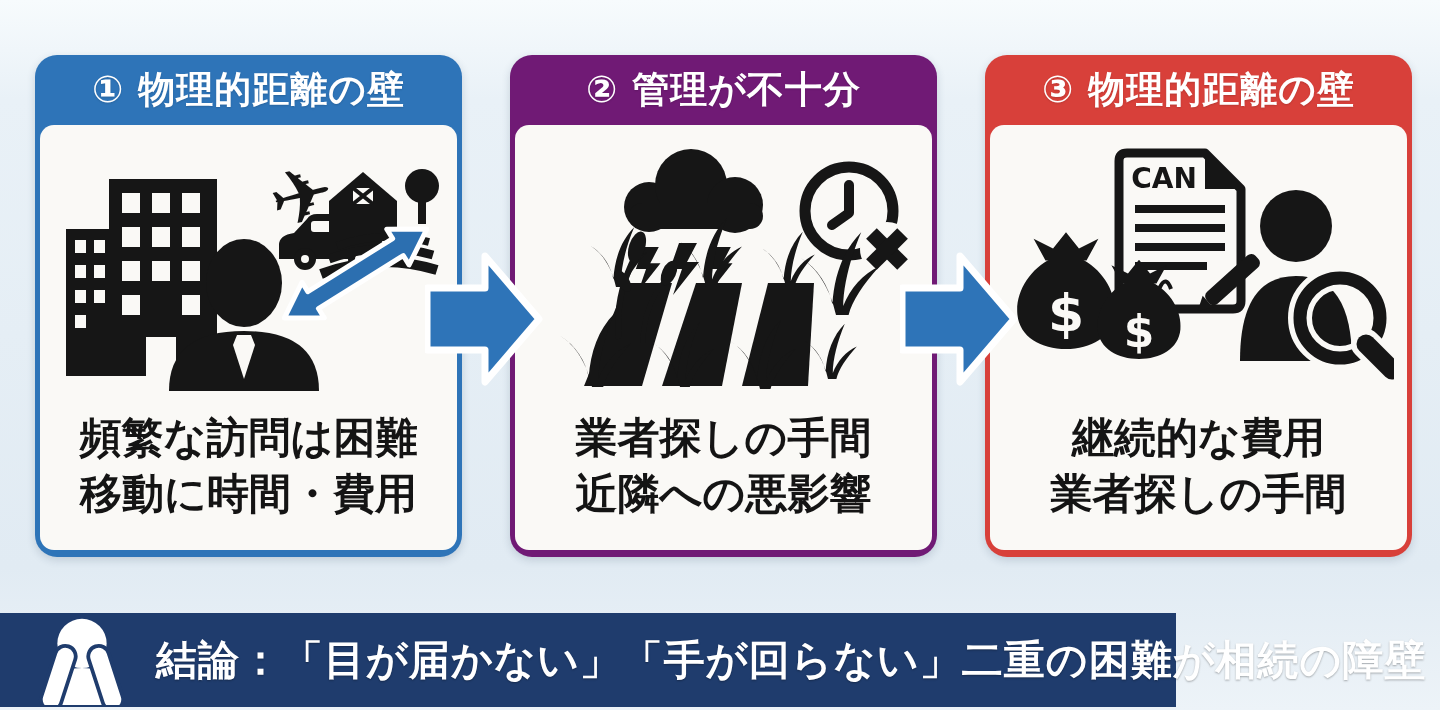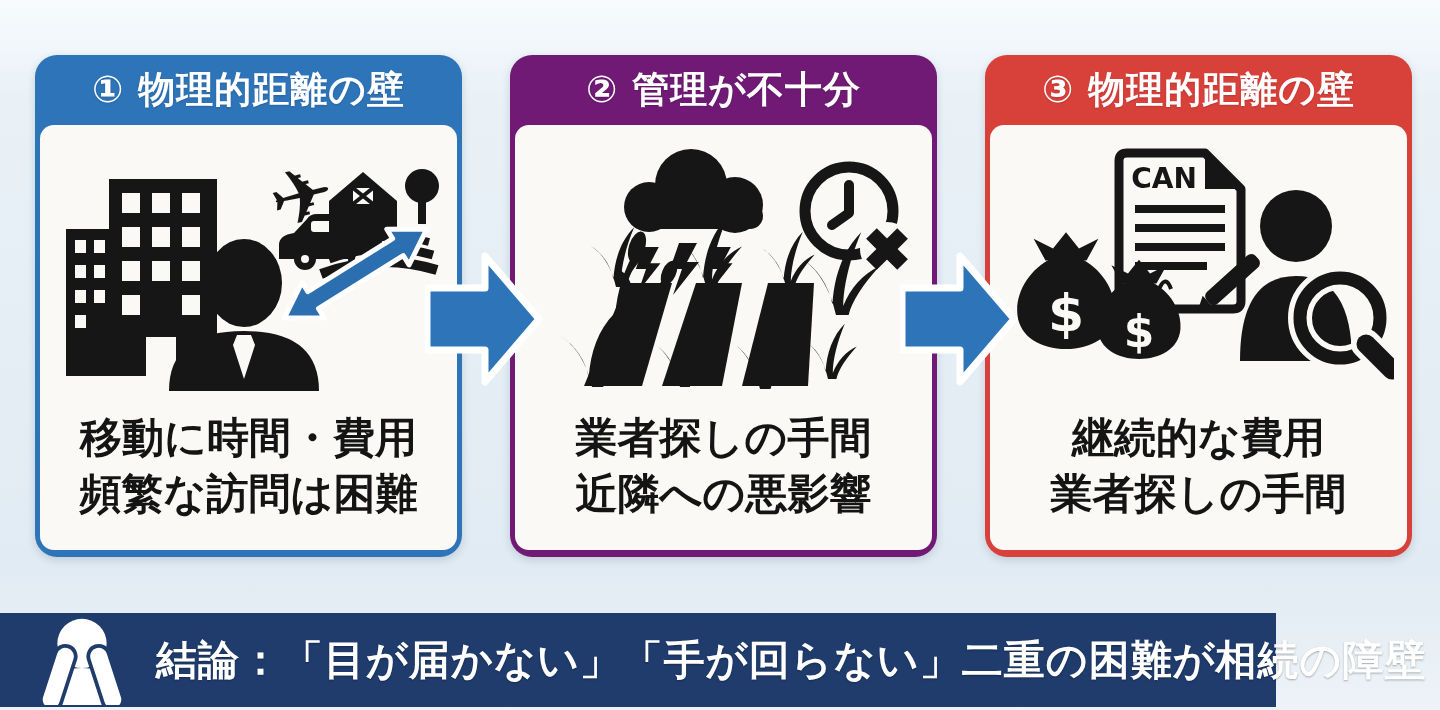--- a/index.html
+++ b/index.html
@@ -33,21 +33,21 @@
   .icon-area svg{display:block;}
   .card-text{
     flex:1;display:flex;flex-direction:column;justify-content:center;
     text-align:center;color:#141414;font-size:42px;font-weight:bold;
     line-height:1.32;padding-bottom:10px;white-space:nowrap;
   }
   .connector{position:absolute;top:248px;width:118px;height:142px;z-index:3;}
   #connector-1{left:425px;}
   #connector-2{left:900px;}
   .banner{
-    position:absolute;left:0;top:613px;width:1276px;height:94px;
+    position:absolute;left:0;top:613px;width:1176px;height:94px;
     background:#1f3c6d;display:flex;align-items:center;
     box-sizing:border-box;padding:0 24px;
   }
   .banner-icon{flex:none;width:116px;height:90px;margin-right:16px;}
   .banner-text{
     color:#ffffff;font-size:41px;font-weight:bold;letter-spacing:1px;
     white-space:nowrap;text-shadow:0 1px 2px rgba(0,0,0,.3);
   }
   .ink{fill:#161616;}
   .paperfill{fill:#faf9f6;}
@@ -118,22 +118,22 @@
           <path d="M0,160 Q0,100 75,100 Q150,100 150,160 Z"></path>
           <polygon points="68,104 82,104 86,114 75,148 64,114" fill="#faf9f6"></polygon>
         </g>
 
         <g transform="translate(232,176) rotate(-32)">
           <path d="M-2,0 L32,-21 L32,-10 L132,-10 L132,-21 L166,0 L132,21 L132,10 L32,10 L32,21 Z" fill="#2c6fb0" stroke="#ffffff" stroke-width="5" stroke-linejoin="round"></path>
         </g>
       </svg>
     </div>
     <div class="card-text">
+      <div>頻繁な訪問は困難</div>
       <div>移動に時間・費用</div>
-      <div>頻繁な訪問は困難</div>
     </div>
   </div>
 </section>
 
 <div class="connector" id="connector-1">
   <svg width="118" height="142" viewBox="0 0 118 142">
     <path d="M2,40 L60,40 L60,8 L114,71 L60,134 L60,102 L2,102 Z" fill="#2e74b8" stroke="#ffffff" stroke-width="7" stroke-linejoin="round"></path>
   </svg>
 </div>
 

